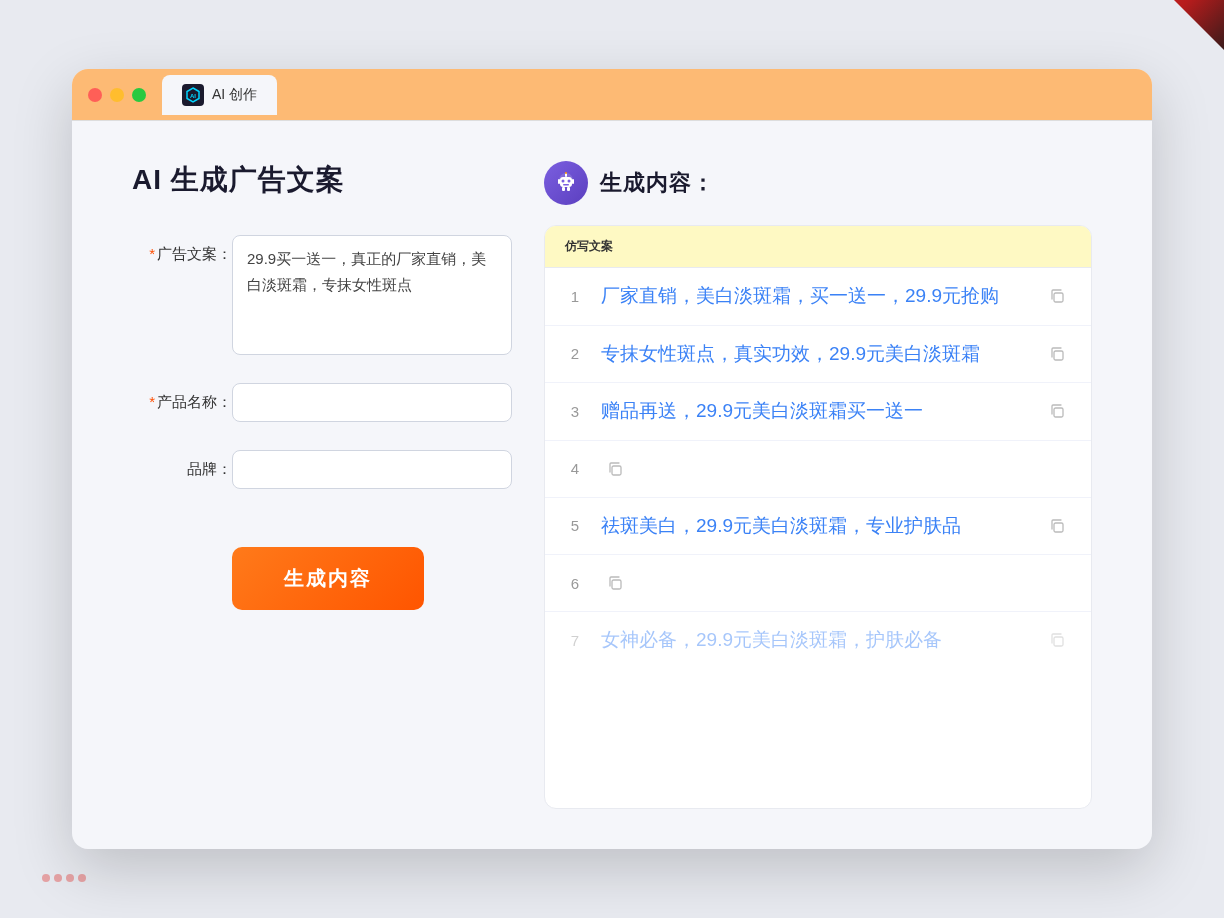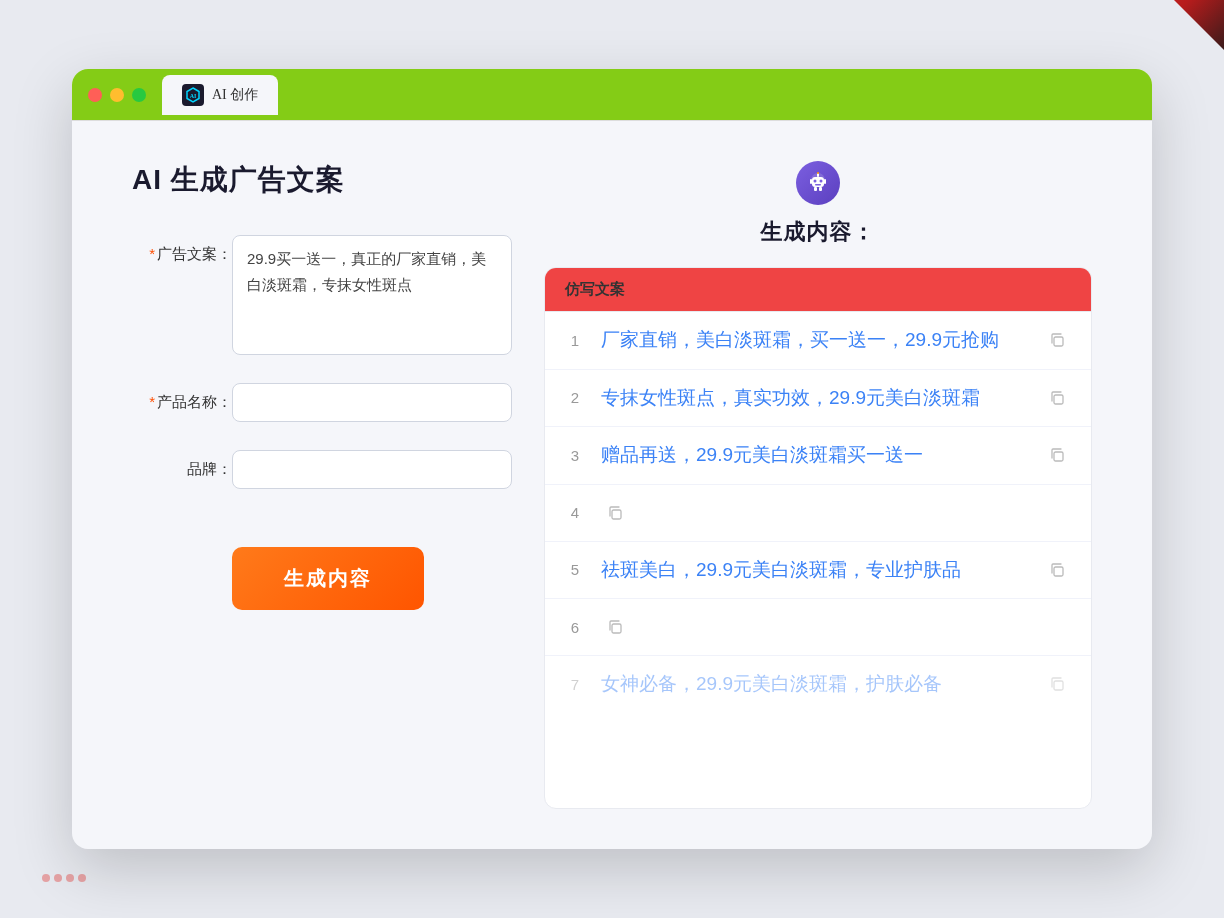--- a/index.html
+++ b/index.html
@@ -61,29 +61,28 @@
       border-radius: 16px;
       box-shadow: 0 20px 60px rgba(0,0,0,0.18);
       overflow: hidden;
       position: relative;
       display: flex;
       flex-direction: column;
     }
 
     
     .title-bar {
-      background: #84cc16;
+      background: #fdba74;
       height: 52px;
       display: flex;
       align-items: center;
       padding: 0 16px;
       gap: 0;
       flex-shrink: 0;
       border-bottom: 1px solid #ddd;
-      font-family: Liberation Serif, serif;
     }
 
     .window-controls {
       display: flex;
       gap: 8px;
       align-items: center;
       margin-right: 16px;
     }
 
     .ctrl-btn {
@@ -210,21 +209,20 @@
       flex: 1;
       display: flex;
       flex-direction: column;
     }
 
     .result-header {
       display: flex;
       align-items: center;
       gap: 12px;
       margin-bottom: 20px;
-      flex-direction: column;
     }
 
     .robot-icon {
       width: 44px;
       height: 44px;
       background: linear-gradient(135deg, #7b5fe0, #5b3fbf);
       border-radius: 50%;
       display: flex;
       align-items: center;
       justify-content: center;
@@ -241,23 +239,23 @@
 
     .result-table {
       background: white;
       border-radius: 12px;
       overflow: hidden;
       border: 1px solid #e8eaf0;
       flex: 1;
     }
 
     .result-table-header {
-      background: #ef4444;
+      background: #fef9c3;
       padding: 12px 20px;
-      font-size: 15px;
+      font-size: 12px;
       font-weight: 600;
       color: #333;
       border-bottom: 1px solid #e8eaf0;
     }
 
     .result-row {
       display: flex;
       align-items: center;
       padding: 14px 20px;
       border-bottom: 1px solid #f0f2fa;

